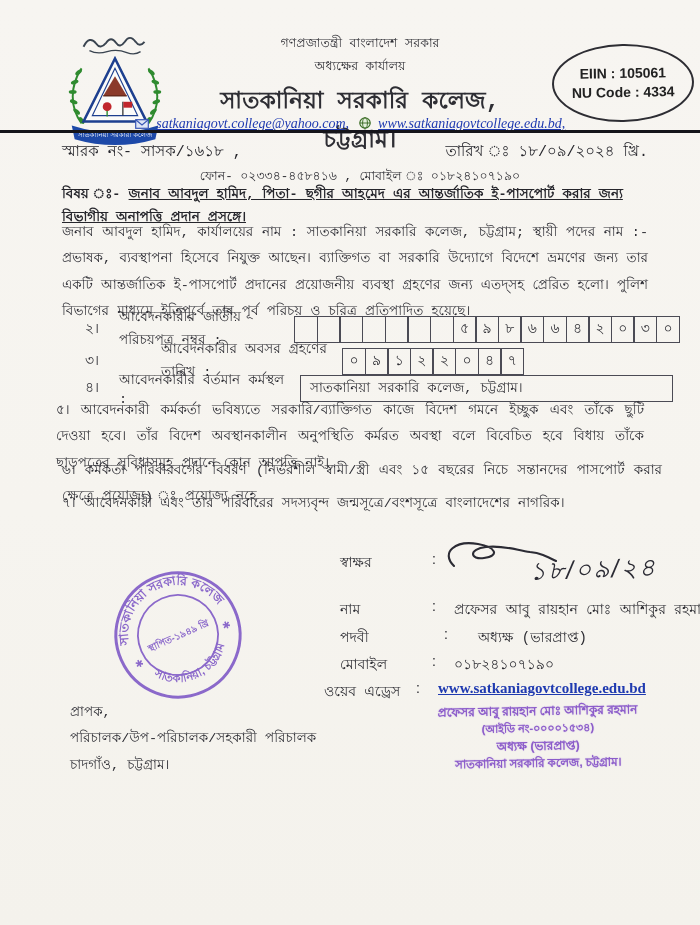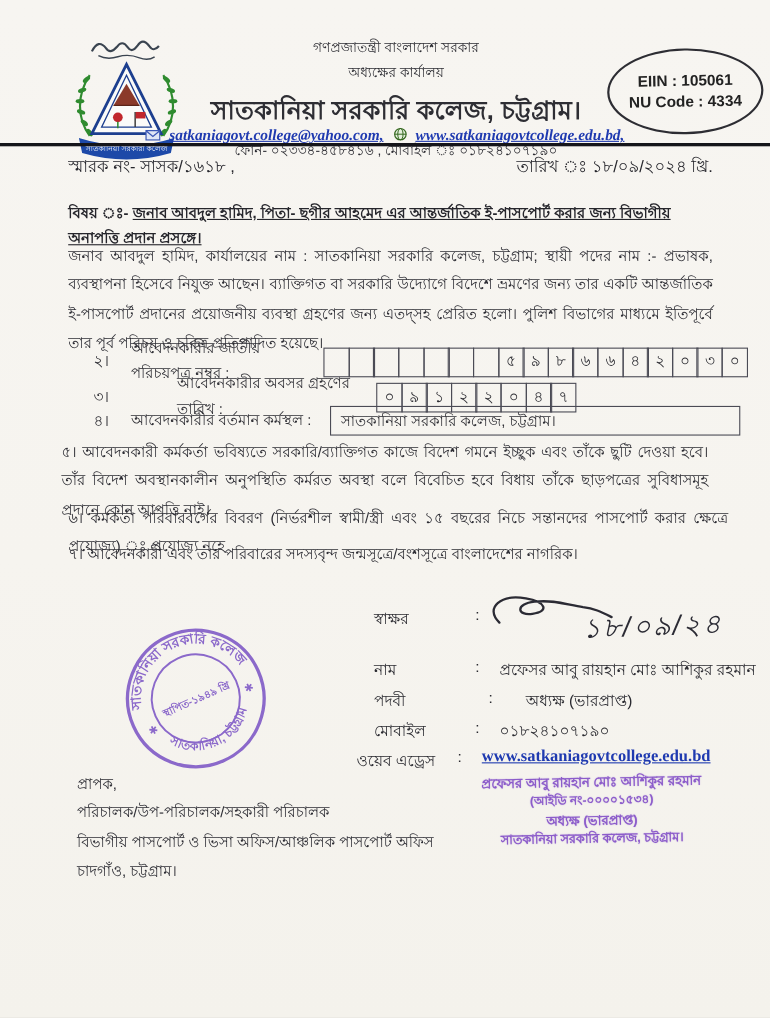--- a/index.html
+++ b/index.html
@@ -1,25 +1,25 @@
 <!DOCTYPE html>
 <html><head>
 <meta charset="utf-8">
 <style>
   html,body{margin:0;padding:0;}
   body{background:#e9e7e2;font-family:"Liberation Sans","DejaVu Sans",sans-serif;}
   .page{position:relative;width:700px;height:925px;margin:0 auto;overflow:hidden;
         background:linear-gradient(180deg,#f7f5f1 0%,#f6f4ef 55%,#f4f2ec 100%);
         color:#2e2e34;}
   .abs{position:absolute;}
-  .bn{font-family:Liberation Sans, sans-serif;}
+  .bn{font-family:Liberation Mono, monospace;}
   .center{text-align:center;}
   .small{font-size:12.5px;}
   .title{font-size:23px;font-weight:bold;letter-spacing:.2px;}
-  .linkline{font-family:"Liberation Serif","DejaVu Serif",serif;font-style:italic;font-weight:bold;
+  .linkline{font-family:"Liberation Serif","DejaVu Serif",serif;font-style:italic;font-weight:normal;
             font-size:14px;color:#1f3ab0;}
   .linkline a{color:#1f3ab0;text-decoration:underline;}
   .rule{position:absolute;left:0;width:700px;height:3px;background:#15151a;}
   .memo{font-size:15px;color:#26262c;}
   .subject{font-size:13.5px;font-weight:bold;color:#26262c;}
   .subject .u{text-decoration:underline;}
   .bodytext{font-size:13.5px;line-height:1.95;text-align:justify;color:#2c2c33;}
   .itemrow{display:flex;align-items:center;}
   .itemnum{width:34px;font-size:14px;flex:0 0 auto;}
   .itemlabel{font-size:13.5px;}
@@ -240,17 +240,16 @@
       </text>
       <text x="-51" y="14" font-size="10" fill="#7d56c6">✱</text>
       <text x="44" y="14" font-size="10" fill="#7d56c6">✱</text>
       <text x="0" y="4" text-anchor="middle" font-size="9.5" fill="#7d56c6" font-weight="bold">স্থাপিত-১৯৪৯ খ্রি</text>
     </svg>
   </div>
 
   <div class="abs recipient bn" style="left:70px;top:700px;width:360px;">
     <div>প্রাপক,</div>
     <div>পরিচালক/উপ-পরিচালক/সহকারী পরিচালক</div>
-    <div>বিভাগীয় পাসপোর্ট ও ভিসা অফিস/আঞ্চলিক পাসপোর্ট অফিস</div>
     <div>চাদগাঁও, চট্টগ্রাম।</div>
   </div>
 
 </div>
 
 </body></html>

